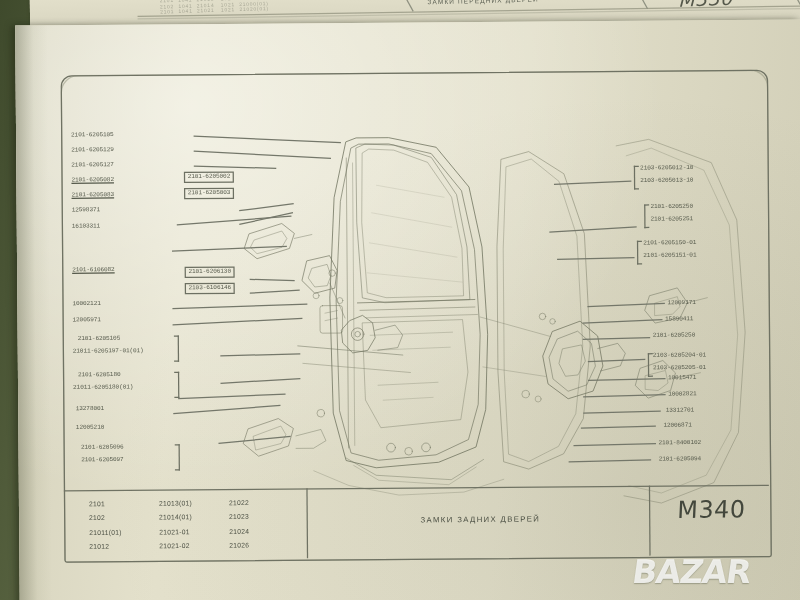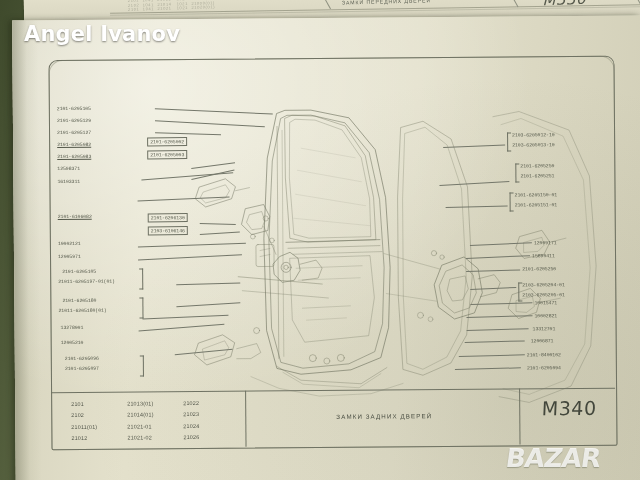--- a/index.html
+++ b/index.html
@@ -336,16 +336,15 @@
         <div class="c">21012</div>
         <div class="c">21021-02</div>
         <div class="c">21026</div>
       </div>
     </div>
 
     <div class="tb-title">ЗАМКИ ЗАДНИХ ДВЕРЕЙ</div>
     <div class="tb-code">M340</div>
   </div>
 
-  <div class="wm-name">Angel Ivanov</div>
   <div class="wm-bazar">BAZAR</div>
 
 </div>
 
 </body></html>

